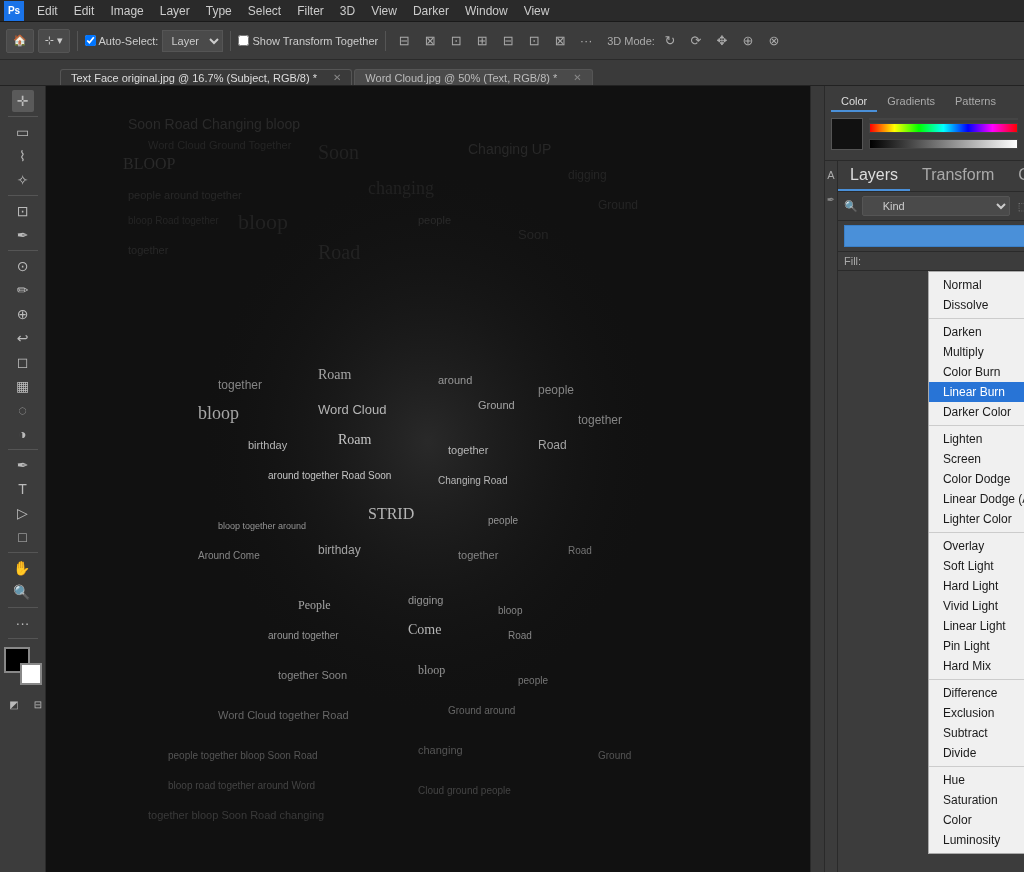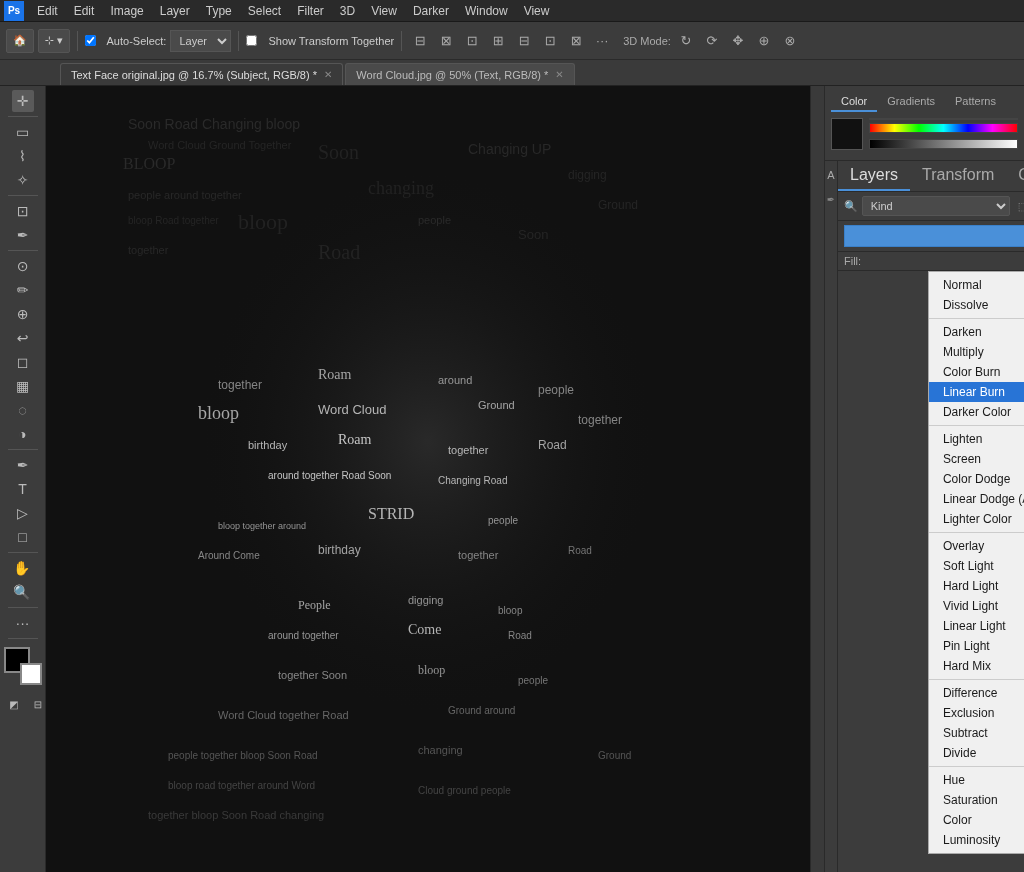--- a/index.html
+++ b/index.html
@@ -7,29 +7,29 @@
 
     
     #menubar { height: 22px; background: #2a2a2a; display: flex; align-items: center; padding: 0 4px; gap: 2px; border-bottom: 1px solid #1a1a1a; }
     .menu-logo { width: 20px; height: 20px; background: #1a73e8; display: flex; align-items: center; justify-content: center; font-size: 10px; font-weight: bold; color: white; margin-right: 4px; }
     .menu-item { padding: 2px 7px; font-size: 12px; color: #ccc; cursor: pointer; border-radius: 2px; }
 
     
     #toolbar { height: 38px; background: #3c3c3c; display: flex; align-items: center; padding: 0 6px; gap: 4px; border-bottom: 1px solid #2a2a2a; }
     .tool-btn { height: 24px; padding: 0 6px; background: #4a4a4a; border: 1px solid #555; color: #ccc; font-size: 11px; cursor: pointer; border-radius: 2px; display: flex; align-items: center; gap: 3px; }
     .toolbar-sep { width: 1px; height: 20px; background: #555; margin: 0 3px; }
-    .toolbar-check { display: flex; align-items: center; gap: 11px; font-size: 11px; color: #ccc; }
+    .toolbar-check { display: flex; align-items: center; gap: 3px; font-size: 11px; color: #ccc; }
     .toolbar-check input { width: 11px; height: 11px; }
     .toolbar-select { height: 22px; background: #4a4a4a; border: 1px solid #555; color: #ccc; font-size: 11px; padding: 0 4px; }
     .ticon { width: 22px; height: 22px; display: flex; align-items: center; justify-content: center; color: #aaa; cursor: pointer; font-size: 13px; border-radius: 2px; }
     .mode-label { font-size: 11px; color: #aaa; margin-left: 6px; }
 
     
     #tabbar { height: 26px; background: #3a3a3a; display: flex; align-items: flex-end; padding-left: 60px; border-bottom: 1px solid #222; }
-    .tab { height: 22px; padding: 0 10px; background: #4a4a4a; border: 1px solid #555; border-bottom: none; color: #bbb; font-size: 11px; display: flex; align-items: center; gap: 7px; cursor: pointer; margin-right: 2px; border-radius: 3px 3px 0 0; }
+    .tab { height: 16px; padding: 0 10px; background: #4a4a4a; border: 1px solid #555; border-bottom: none; color: #bbb; font-size: 11px; display: flex; align-items: center; gap: 16px; cursor: pointer; margin-right: 2px; border-radius: 3px 3px 0 0; }
     .tab.active { background: #3a3a3a; color: #ddd; }
     .tab-close { color: #888; font-size: 10px; cursor: pointer; }
 
     
     #main { display: flex; height: calc(872px - 22px - 38px - 26px); }
 
     
     #toolbox { width: 46px; background: #3c3c3c; border-right: 1px solid #2a2a2a; padding: 4px 3px; display: flex; flex-direction: column; gap: 2px; align-items: center; }
     .tool-icon { width: 22px; height: 22px; display: flex; align-items: center; justify-content: center; color: #bbb; cursor: pointer; border-radius: 2px; font-size: 14px; position: relative; }
     .tool-icon:hover, .tool-icon.active { background: #5a5a5a; }
@@ -60,21 +60,21 @@
     .color-gradient-overlay { position: absolute; top: 0; left: 0; width: 100%; height: 60%; background: linear-gradient(to bottom, transparent, #000); }
     .color-hue-bar { height: 10px; background: linear-gradient(to right, #f00, #ff0, #0f0, #0ff, #00f, #f0f, #f00); border: 1px solid #444; margin-bottom: 3px; }
     .color-spec-bar { height: 10px; background: linear-gradient(to right, #000, #fff); border: 1px solid #444; }
 
     
     #layers-section { flex: 1; display: flex; flex-direction: column; }
     .layers-panel-tabs { display: flex; border-bottom: 1px solid #2a2a2a; }
     .layers-panel-tab { padding: 5px 12px; font-size: 16px; color: #aaa; cursor: pointer; border-bottom: 2px solid transparent; }
     .layers-panel-tab.active { color: #ddd; border-bottom: 2px solid #4a90d9; }
     .layers-search { display: flex; align-items: center; padding: 4px 6px; gap: 4px; border-bottom: 1px solid #2a2a2a; }
-    .search-box { flex: 1; height: 20px; background: #4a4a4a; border: 1px solid #555; color: #ccc; font-size: 11px; padding: 0 4px; border-radius: 2px; }
+    .search-box { flex: 1; height: 20px; background: #4a4a4a; border: 1px solid #555; color: #ccc; font-size: 11px; padding: 0 16px; border-radius: 2px; }
     .search-icons { display: flex; gap: 2px; }
     .si { width: 18px; height: 18px; display: flex; align-items: center; justify-content: center; color: #888; cursor: pointer; font-size: 11px; border-radius: 2px; }
     .blend-row { display: flex; align-items: center; padding: 4px 6px; border-bottom: 1px solid #2a2a2a; gap: 4px; }
     .blend-select { flex: 1; height: 22px; background: #4a90d9; border: 1px solid #3a80c9; color: #fff; font-size: 11px; padding: 0 4px; }
     .opacity-row { display: flex; align-items: center; padding: 3px 6px; border-bottom: 1px solid #2a2a2a; }
     .opacity-label { font-size: 11px; color: #aaa; flex: 1; }
 
     
     #blend-dropdown { background: #f0f0f0; border: 1px solid #aaa; position: absolute; z-index: 100; width: 170px; right: 0; top: 0; }
     .blend-group { border-bottom: 1px solid #ccc; padding: 3px 0; }

